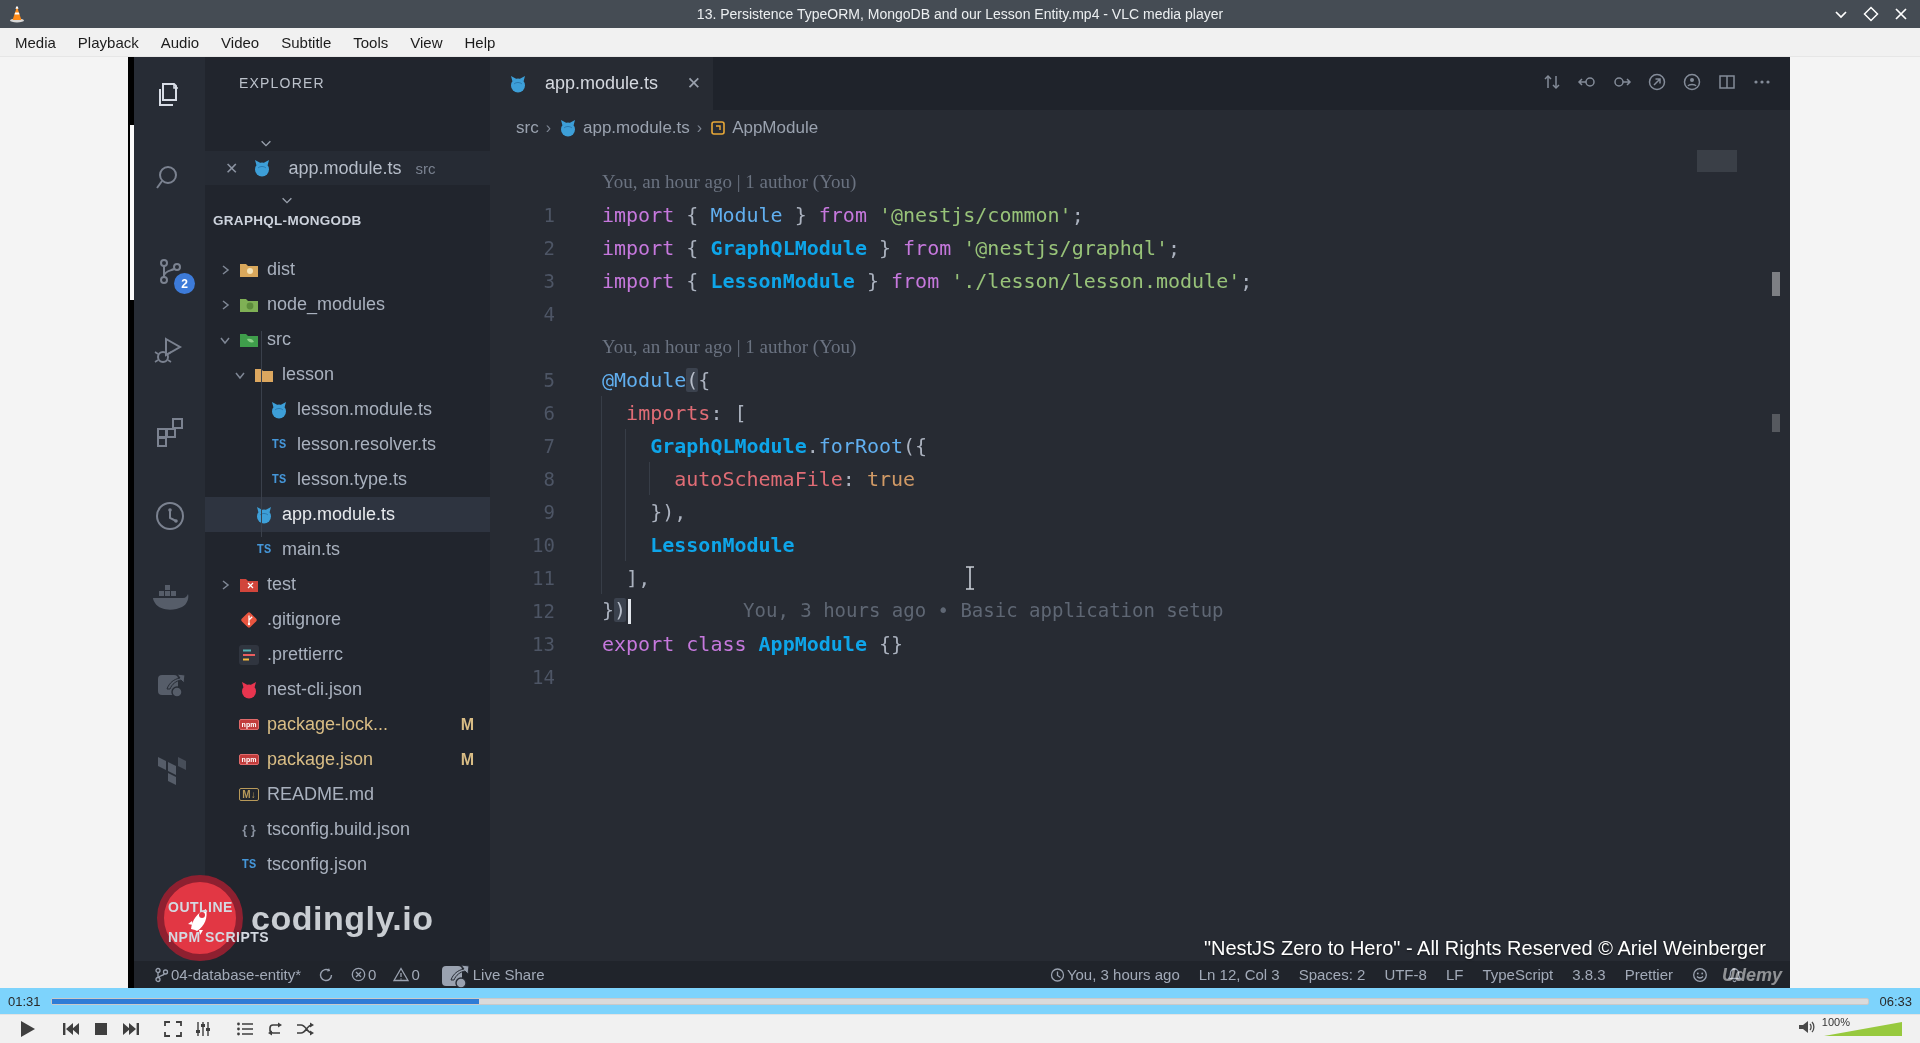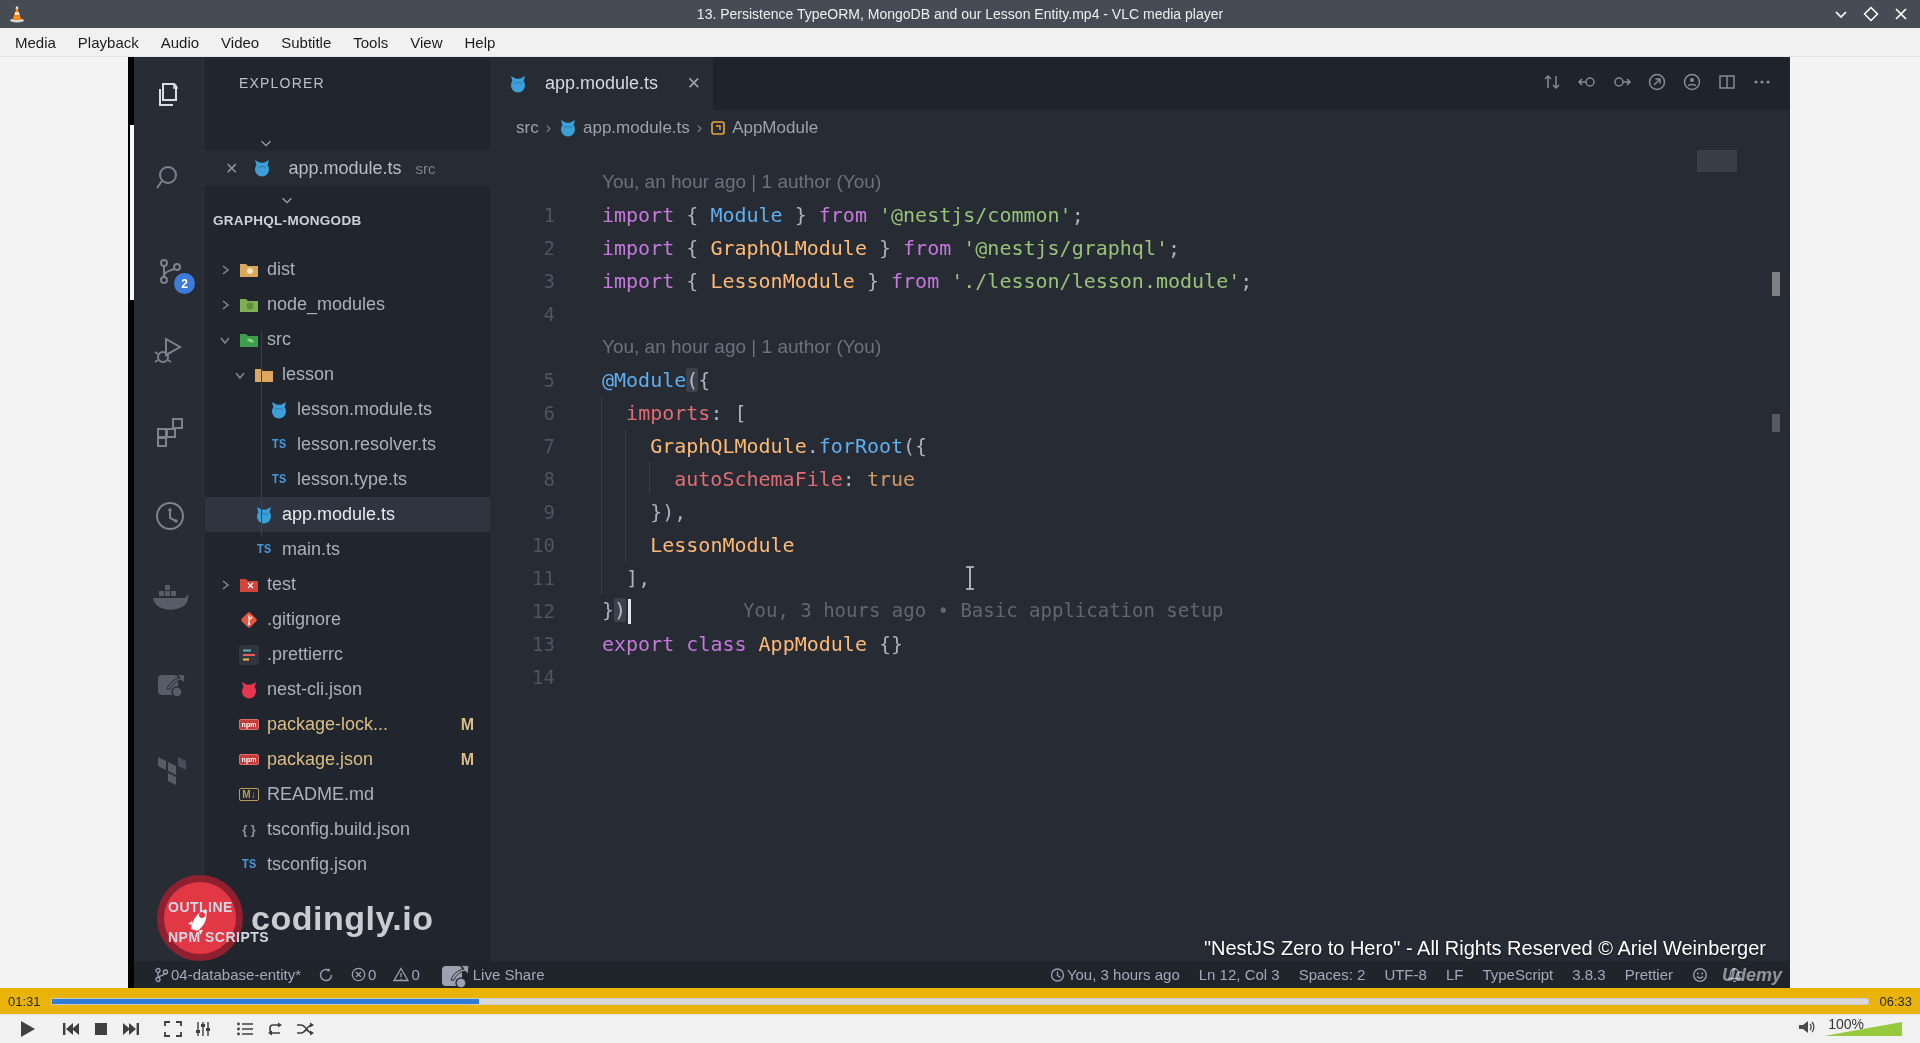--- a/index.html
+++ b/index.html
@@ -47,24 +47,24 @@
   .tab{width:223px;height:100%;background:#272b33;display:flex;align-items:center;padding:0 12px;gap:9px;font-size:18px;color:#d5d9e0;box-sizing:border-box;}
   .tab-close{margin-left:auto;color:#9aa1ad;font-size:17px;}
   .tab-actions{margin-left:auto;display:flex;gap:15px;padding-right:18px;align-items:center;}
   .breadcrumbs{height:35px;display:flex;align-items:center;padding-left:26px;gap:7px;font-size:17px;color:#9aa2af;}
   .bc-sep{color:#7d8592;font-size:16px;}
   .bc-item{display:flex;align-items:center;gap:5px;}
   .code{position:relative;margin-top:20px;}
   .crow{height:33px;display:flex;align-items:center;font-family:"DejaVu Sans Mono",monospace;font-size:20px;}
   .gut{width:65px;text-align:right;color:#4d5565;flex:none;font-size:19px;}
   .ctext{margin-left:47px;white-space:pre;color:#abb2bf;}
-  .tk-k{color:#c678dd;} .tk-p{color:#abb2bf;} .tk-b{color:#61afef;} .tk-g{color:#fdba74;}
+  .tk-k{color:#c678dd;} .tk-p{color:#abb2bf;} .tk-b{color:#61afef;} .tk-g{color:#0ea5e9;font-weight:bold;}
   .tk-s{color:#98c379;} .tk-r{color:#e06c75;} .tk-o{color:#d19a66;}
   .tk-hl{background:#3b424e;border-radius:2px;color:#b6bdc9;}
-  .blame{margin-left:47px;font-family:Liberation Sans, sans-serif;font-size:19px;color:#6a7280;}
+  .blame{margin-left:47px;font-family:Liberation Serif, serif;font-size:19px;color:#6a7280;}
   .iblame{color:#5f6774;margin-left:112px;font-size:19px;font-family:"DejaVu Sans Mono",monospace;}
   .caret{display:inline-block;width:3px;height:25px;background:#e2e6ec;vertical-align:middle;margin-left:2px;}
   .iguide{position:absolute;border-left:1px solid #373d47;width:0;}
   .mini-box{position:absolute;left:1569px;top:93px;width:40px;height:22px;background:rgba(200,210,220,.12);z-index:2;}
   .scrollmark{position:absolute;left:1644px;width:8px;background:rgba(255,255,255,.4);z-index:2;}
   
   .sbar{position:absolute;left:6px;right:0;bottom:0;height:27px;background:#20242b;color:#a2aab8;font-size:15px;
         display:flex;justify-content:space-between;align-items:center;padding:0 48px 0 20px;z-index:3;}
   .sgroup{display:flex;align-items:center;}
   .sitem{display:flex;align-items:center;gap:2px;margin-right:17px;white-space:nowrap;}
@@ -72,28 +72,28 @@
   
   .copyright{position:absolute;right:24px;top:880px;font-size:20px;color:#fff;z-index:6;text-shadow:0 1px 2px rgba(0,0,0,.6);}
   .codingly{position:absolute;left:29px;top:818px;z-index:7;display:flex;align-items:center;}
   .c-logo{width:86px;height:86px;border-radius:50%;background:#e23744;border:7px solid #8e2030;box-sizing:border-box;
           display:flex;align-items:center;justify-content:center;}
   .c-text{margin-left:8px;font-size:34px;font-weight:bold;color:#c9cdd2;letter-spacing:.5px;}
   .bottom-sec{position:absolute;left:40px;z-index:8;color:#d4d9e1;font-weight:bold;font-size:14px;letter-spacing:.5px;}
   .udemy{position:absolute;right:8px;bottom:2px;z-index:9;color:rgba(255,255,255,.5);font-size:18px;font-weight:bold;font-style:italic;}
   .mcursor{position:absolute;left:834px;top:508px;z-index:9;}
   
-  .seekrow{height:26px;background:#eab308;display:flex;align-items:center;padding:0 8px;gap:10px;font-size:13px;color:#2a2a2a;box-sizing:border-box;}
+  .seekrow{height:26px;background:#7dd3fc;display:flex;align-items:center;padding:0 8px;gap:10px;font-size:13px;color:#2a2a2a;box-sizing:border-box;}
   .track{flex:1;height:5px;background:#dadada;border:1px solid #c9c9c9;border-radius:2px;position:relative;}
   .fill{position:absolute;left:0;top:0;bottom:0;background:#2e7cd6;}
   .ctrlrow{height:29px;background:#f1f1f1;display:flex;align-items:center;padding:0 10px;position:relative;border-top:1px solid #e3e3e3;box-sizing:border-box;}
   .vbtn{width:30px;height:25px;display:flex;align-items:center;justify-content:center;}
   .volwrap{margin-left:auto;display:flex;align-items:center;gap:8px;position:relative;padding-right:8px;}
   .wedge{width:78px;height:14px;background:#97c93e;clip-path:polygon(0 100%,100% 0,100% 100%);}
-  .vol-label{position:absolute;top:-3px;right:46px;font-size:14px;color:#333;}
+  .vol-label{position:absolute;top:-3px;right:60px;font-size:11px;color:#333;}
 </style>
 </head>
 <body>
 
 <div class="app">
 
   <div class="titlebar">
     <span class="cone">
       <svg width="18" height="18" viewBox="0 0 18 18">
           <ellipse cx="9" cy="15.4" rx="7" ry="2" fill="#d8d8d8"></ellipse>

